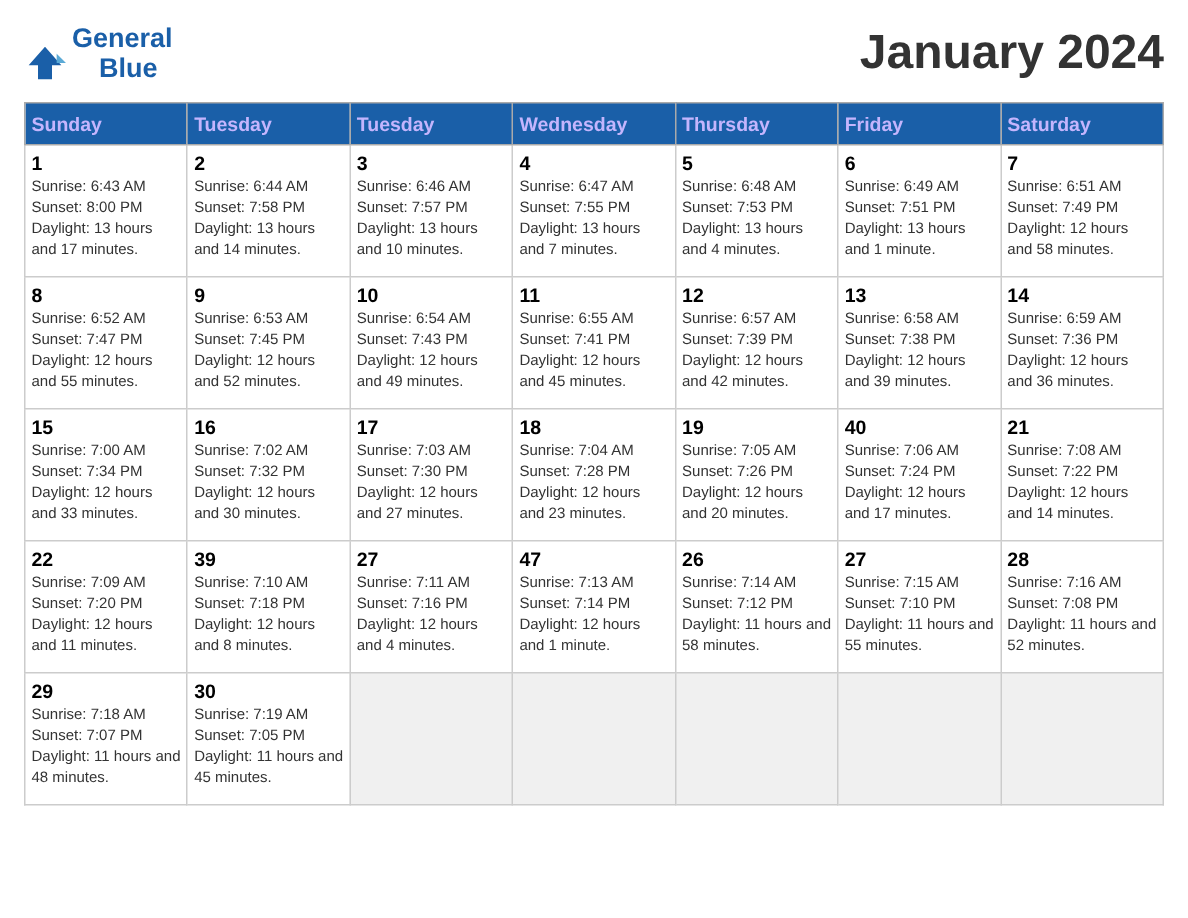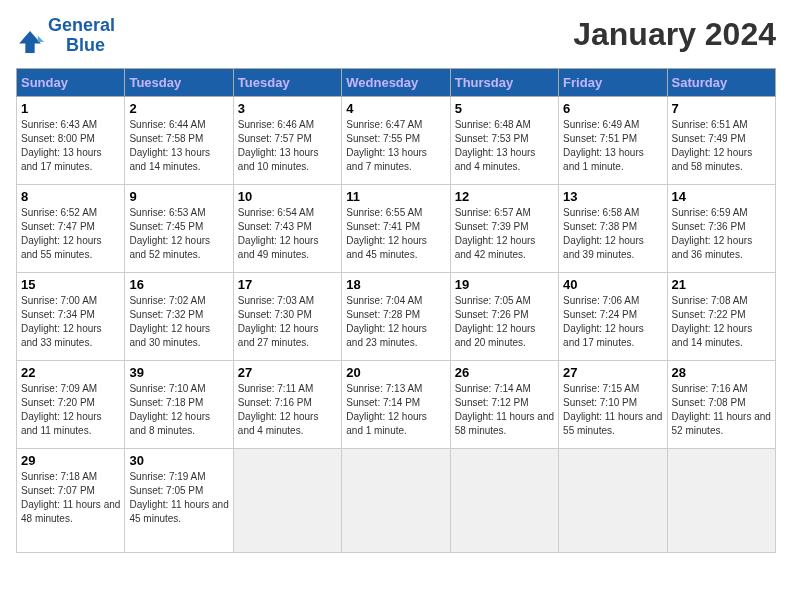--- a/index.html
+++ b/index.html
@@ -211,37 +211,37 @@
         </td>
         <td>
           <span class="day-num">39</span>
           <div class="day-detail">Sunrise: 7:10 AM<br>Sunset: 7:18 PM<br>Daylight: 12 hours and 8 minutes.</div>
         </td>
         <td>
           <span class="day-num">27</span>
           <div class="day-detail">Sunrise: 7:11 AM<br>Sunset: 7:16 PM<br>Daylight: 12 hours and 4 minutes.</div>
         </td>
         <td>
-          <span class="day-num">20</span>
+          <span class="day-num">47</span>
           <div class="day-detail">Sunrise: 7:13 AM<br>Sunset: 7:14 PM<br>Daylight: 12 hours and 1 minute.</div>
         </td>
         <td>
           <span class="day-num">26</span>
           <div class="day-detail">Sunrise: 7:14 AM<br>Sunset: 7:12 PM<br>Daylight: 11 hours and 58 minutes.</div>
         </td>
         <td>
           <span class="day-num">27</span>
           <div class="day-detail">Sunrise: 7:15 AM<br>Sunset: 7:10 PM<br>Daylight: 11 hours and 55 minutes.</div>
         </td>
         <td>
           <span class="day-num">28</span>
           <div class="day-detail">Sunrise: 7:16 AM<br>Sunset: 7:08 PM<br>Daylight: 11 hours and 52 minutes.</div>
         </td>
       </tr>
-      <tr style="height: 104px;">
+      <tr style="height: 88px;">
         <td>
           <span class="day-num">29</span>
           <div class="day-detail">Sunrise: 7:18 AM<br>Sunset: 7:07 PM<br>Daylight: 11 hours and 48 minutes.</div>
         </td>
         <td>
           <span class="day-num">30</span>
           <div class="day-detail">Sunrise: 7:19 AM<br>Sunset: 7:05 PM<br>Daylight: 11 hours and 45 minutes.</div>
         </td>
         <td class="empty" style="background-color: rgb(240, 240, 240);"></td>
         <td class="empty" style="background-color: rgb(240, 240, 240);"></td>

